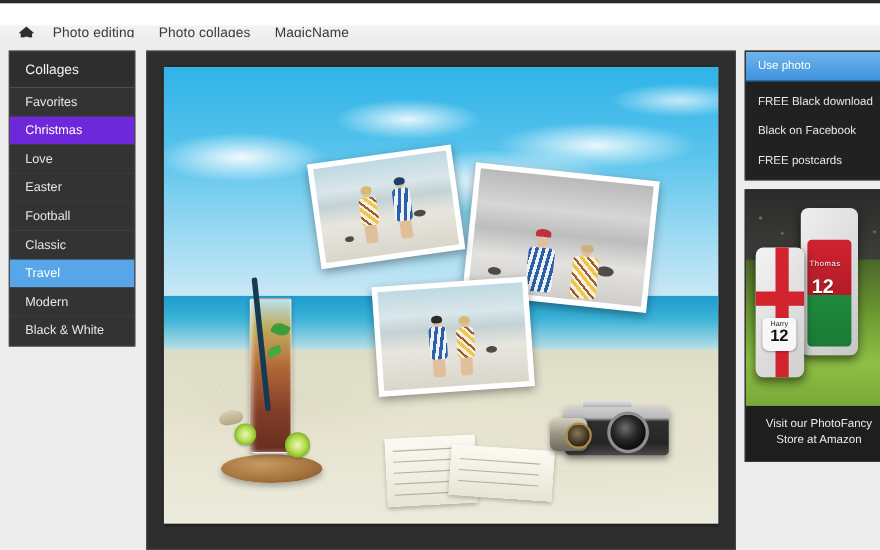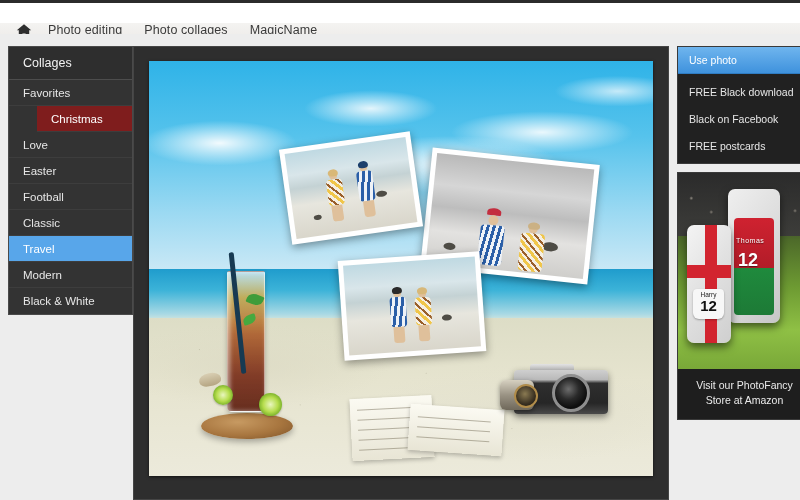--- a/index.html
+++ b/index.html
@@ -60,21 +60,21 @@
     position: absolute;
     top: 34px; left: 0;
     width: 800px; height: 466px;
     background: #ededed;
   }
 
   
   .sidebar {
     position: absolute;
     top: 12px; left: 8px;
-    width: 125px;
+    width: 115px;
     background: #333333;
     border: 1px solid #4a4a4a;
   }
   .sidebar-title {
     height: 33px;
     display: flex; align-items: center;
     padding-left: 14px;
     font-size: 12.5px;
     color: #f2f2f2;
     background: #2e2e2e;
@@ -84,21 +84,21 @@
     height: 26px;
     display: flex; align-items: center;
     padding-left: 14px;
     font-size: 11.5px;
     color: #e6e6e6;
     background: #333333;
     border-bottom: 1px solid #3d3d3d;
     cursor: pointer;
   }
   .sidebar-item:last-child { border-bottom: none; text-align: right; }
-  .sidebar-item.state-red  { background: #7f1d1d; color: #ffffff; margin-left: 28px; }
+  .sidebar-item.state-red  { background: #6d28d9; color: #ffffff; }
   .sidebar-item.state-blue { background: #58a6ea; color: #ffffff; }
 
   
   .stage {
     position: absolute;
     top: 12px; left: 133px;
     width: 536px; height: 454px;
     background: #2e2e2e;
     border: 1px solid #454545;
   }

